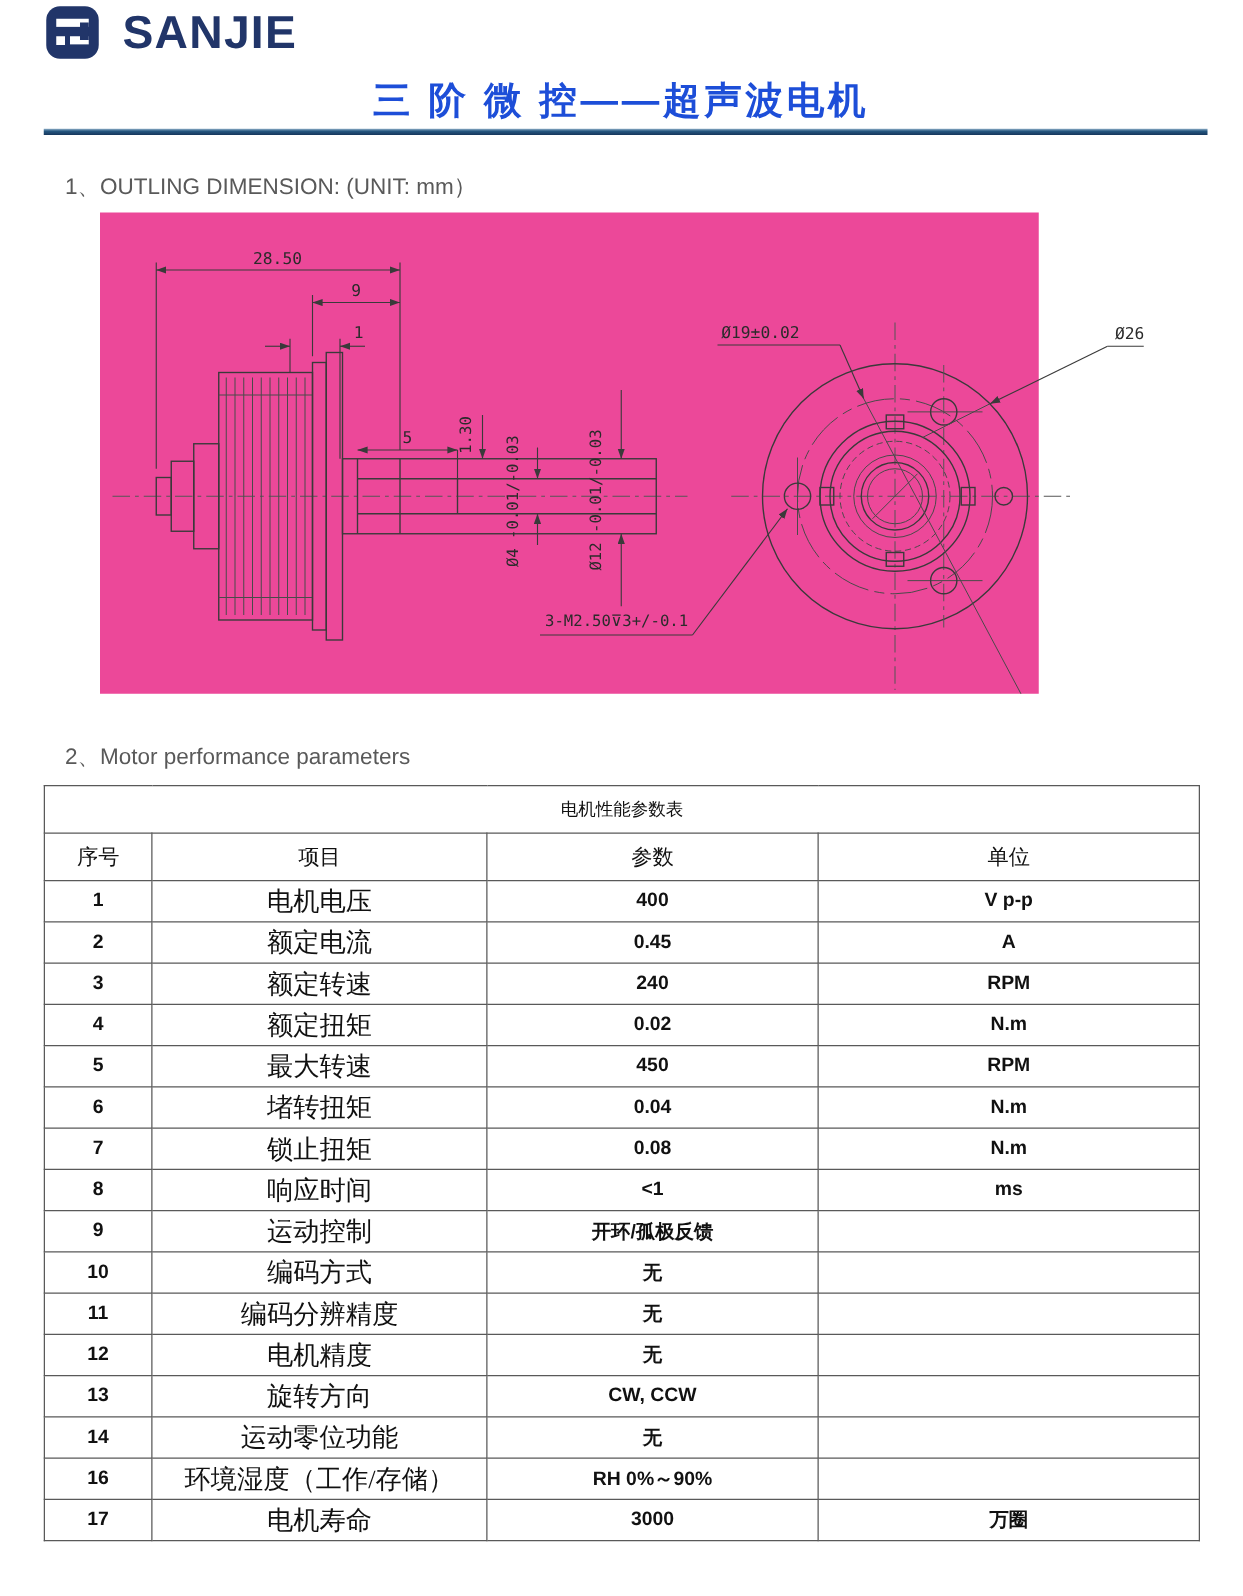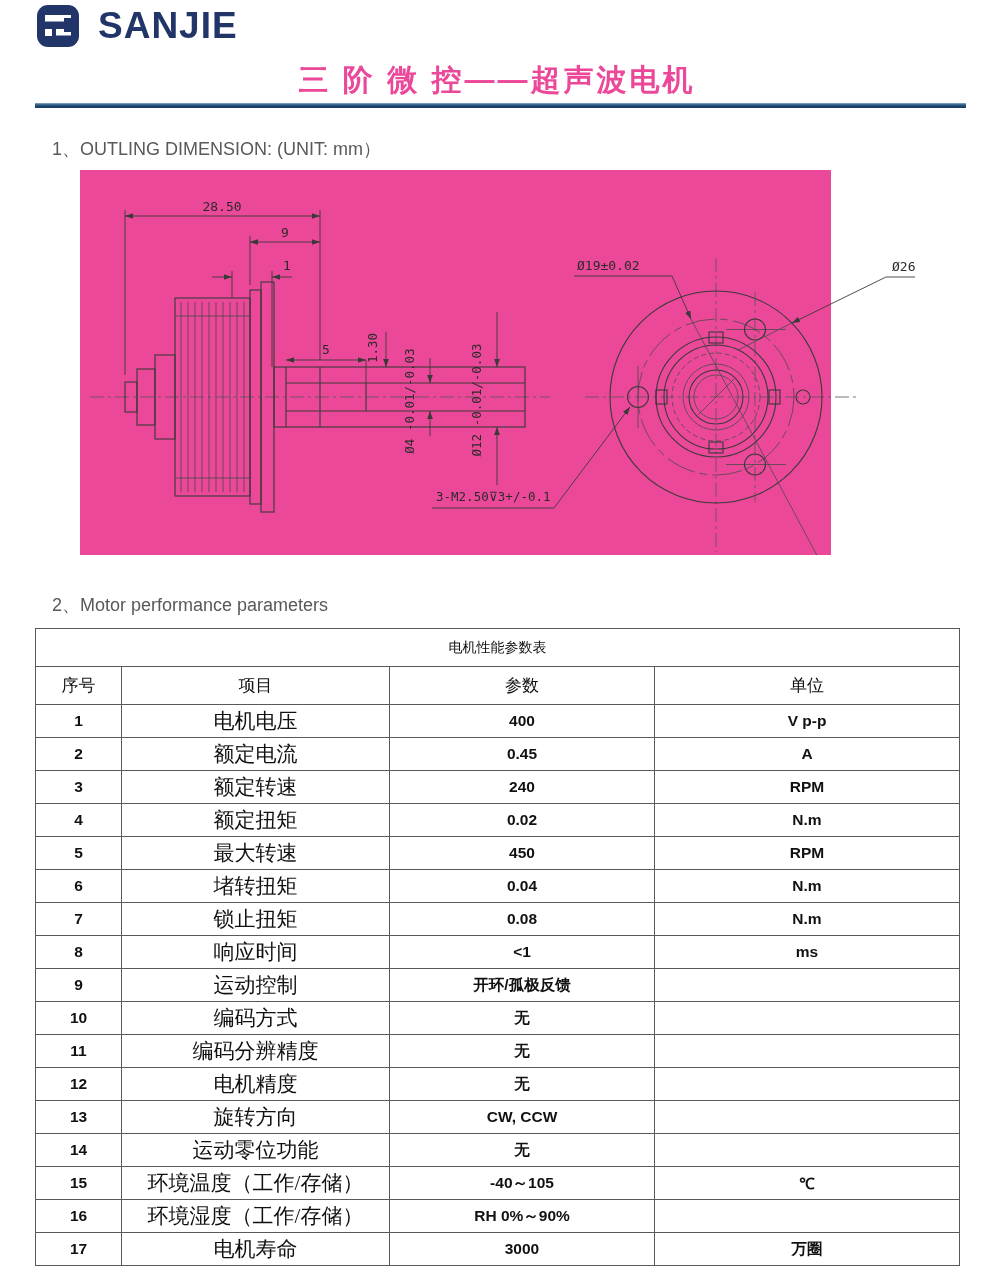--- a/index.html
+++ b/index.html
@@ -4,21 +4,21 @@
 <style>
   html,body{margin:0;padding:0;background:#fff;}
   .page{position:relative;width:994px;height:1277px;background:#fff;overflow:hidden;
         font-family:"Liberation Sans",sans-serif;}
   
   .logo{position:absolute;left:36px;top:4px;display:flex;align-items:center;gap:18px;}
   .logo-text{font-size:37px;font-weight:bold;letter-spacing:1px;color:#213569;
              font-family:"Liberation Sans",sans-serif;}
   
   .doc-title{position:absolute;left:0;top:60px;width:100%;margin:0;text-align:center;
-             font-size:30px;font-weight:900;letter-spacing:3px;color:#ec4899;}
+             font-size:30px;font-weight:900;letter-spacing:3px;color:#1d4ed8;}
   .rule{position:absolute;left:35px;top:103px;width:931px;height:5px;
         background:linear-gradient(180deg,#8fafc8 0%,#24567f 40%,#16365c 100%);}
   
   .sec{position:absolute;left:36px;margin:16px;font-weight:400;color:#595959;font-size:18px;}
   #sec1{top:121px;} #sec2{top:577px;}
   
   .panel{position:absolute;left:80px;top:170px;width:751px;height:385px;background:#ec4899;}
   .panel svg{display:block;}
   .ol{stroke:#3a3a3a;fill:none;stroke-width:1.1;}
   .thin{stroke:#4a4a4a;fill:none;stroke-width:0.8;}
@@ -265,26 +265,20 @@
       <td class="c-val">CW, CCW</td>
       <td class="c-unit"></td>
     </tr>
         <tr class="t-row">
       <td class="c-no">14</td>
       <td class="c-item">运动零位功能</td>
       <td class="c-val">无</td>
       <td class="c-unit"></td>
     </tr>
         <tr class="t-row">
-      <td class="c-no">15</td>
-      <td class="c-item">环境温度（工作/存储）</td>
-      <td class="c-val">-40～105</td>
-      <td class="c-unit">℃</td>
-    </tr>
-        <tr class="t-row">
       <td class="c-no">16</td>
       <td class="c-item">环境湿度（工作/存储）</td>
       <td class="c-val">RH 0%～90%</td>
       <td class="c-unit"></td>
     </tr>
         <tr class="t-row">
       <td class="c-no">17</td>
       <td class="c-item">电机寿命</td>
       <td class="c-val">3000</td>
       <td class="c-unit">万圈</td>

